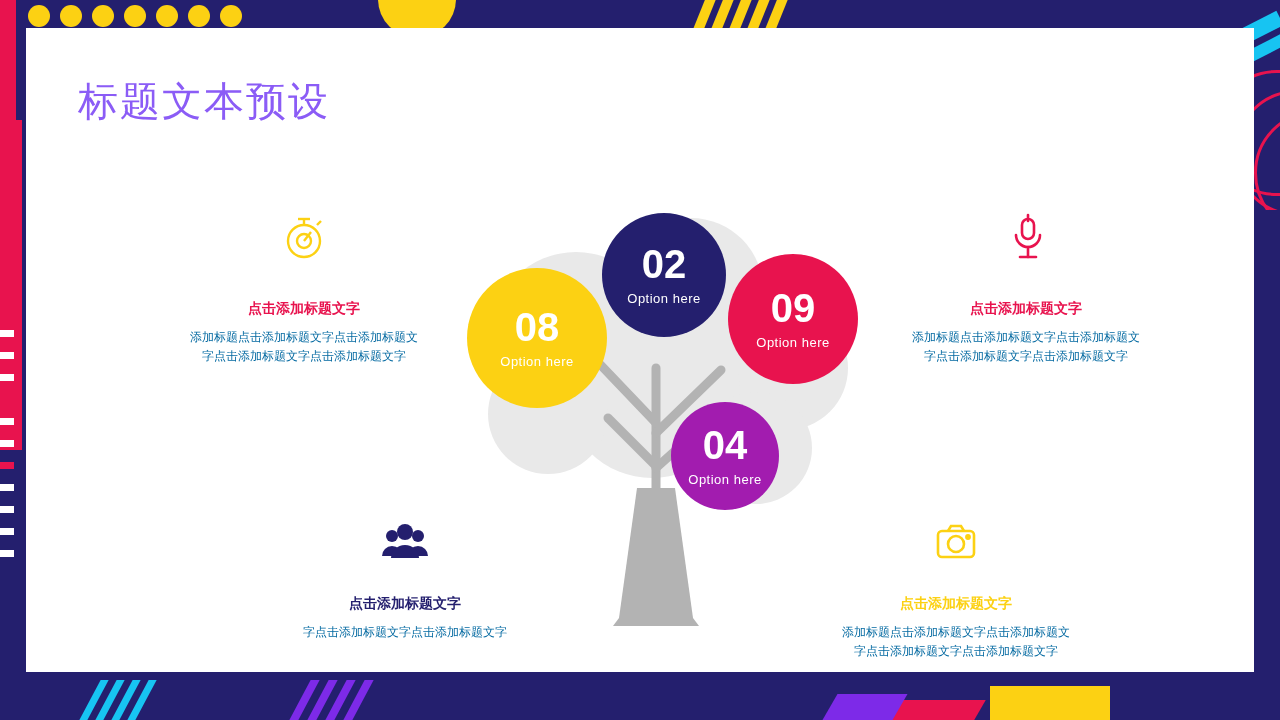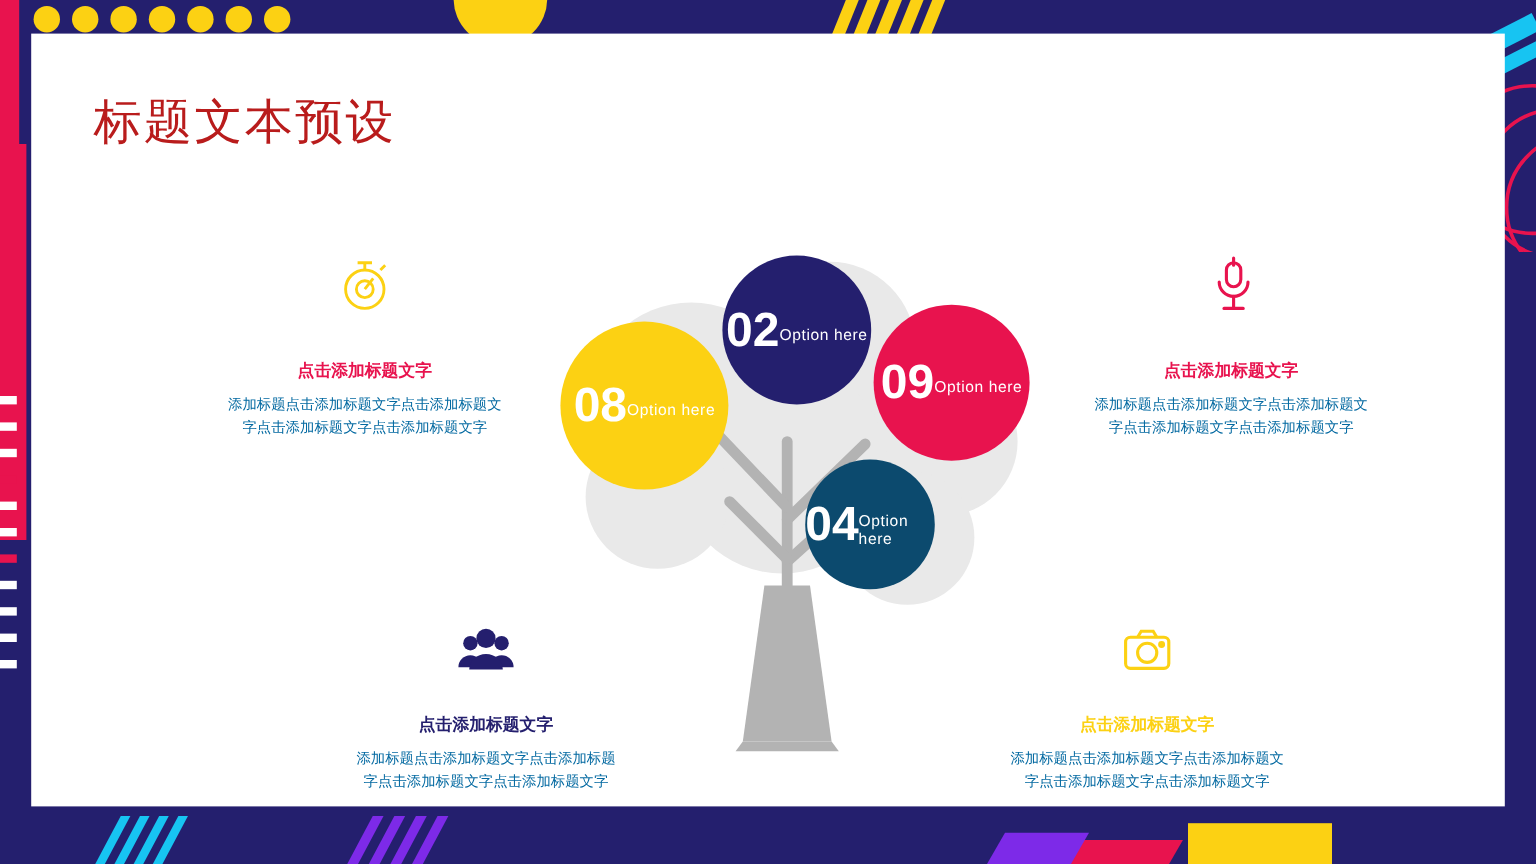--- a/index.html
+++ b/index.html
@@ -34,36 +34,36 @@
   .left-ticks i{position:absolute;left:0;width:14px;height:7px;background:#fff;}
   .left-ticks i.p{background:#e8134e;}
 
   
   .card{
     position:absolute;left:26px;top:28px;width:1228px;height:644px;
     background:#ffffff;
   }
   .page-title{
     position:absolute;left:52px;top:46px;
-    font-size:40px;color:#b91c1c;letter-spacing:2px;
+    font-size:40px;color:#8b5cf6;letter-spacing:2px;
     font-family:Liberation Serif, serif;
   }
 
   
   .tree{position:absolute;left:430px;top:190px;width:400px;height:420px;}
 
   
-  .bubble{position:absolute;border-radius:50%;display:flex;
+  .bubble{position:absolute;border-radius:50%;display:flex;flex-direction:column;
      align-items:center;justify-content:center;color:#fff;}
   .bubble .num{font-size:40px;font-weight:bold;line-height:1;font-family:"Liberation Sans",sans-serif;}
   .bubble .opt{font-size:13px;margin-top:7px;letter-spacing:.5px;}
   #b1{left:441px;top:240px;width:140px;height:140px;background:#fcd113;}
   #b2{left:576px;top:185px;width:124px;height:124px;background:#241f6e;}
   #b3{left:702px;top:226px;width:130px;height:130px;background:#e8134e;}
-  #b4{left:645px;top:355px;width:108px;height:108px;background:#0c4a6e;}
+  #b4{left:645px;top:374px;width:108px;height:108px;background:#a21caf;}
 
   
   .block{position:absolute;text-align:center;width:300px;}
   .block .bt{font-size:14px;font-weight:bold;margin:16px 0 10px 0;}
   .block .bd{font-size:12px;color:#0369a1;line-height:19px;}
   #t1{left:128px;top:256px;}
   #t2{left:850px;top:256px;}
   #t3{left:229px;top:551px;}
   #t4{left:780px;top:551px;}
   .ico{position:absolute;width:60px;height:50px;}
@@ -242,21 +242,20 @@
   </div>
 
   <div class="block" id="t2">
     <div class="bt" style="color:#e8134e">点击添加标题文字</div>
     <div class="bd">添加标题点击添加标题文字点击添加标题文</div>
     <div class="bd">字点击添加标题文字点击添加标题文字</div>
   </div>
 
   <div class="block" id="t3">
     <div class="bt" style="color:#241f6e">点击添加标题文字</div>
-    <div class="bd">添加标题点击添加标题文字点击添加标题</div>
     <div class="bd">字点击添加标题文字点击添加标题文字</div>
   </div>
 
   <div class="block" id="t4">
     <div class="bt" style="color:#fcd113">点击添加标题文字</div>
     <div class="bd">添加标题点击添加标题文字点击添加标题文</div>
     <div class="bd">字点击添加标题文字点击添加标题文字</div>
   </div>
 
 </div>

